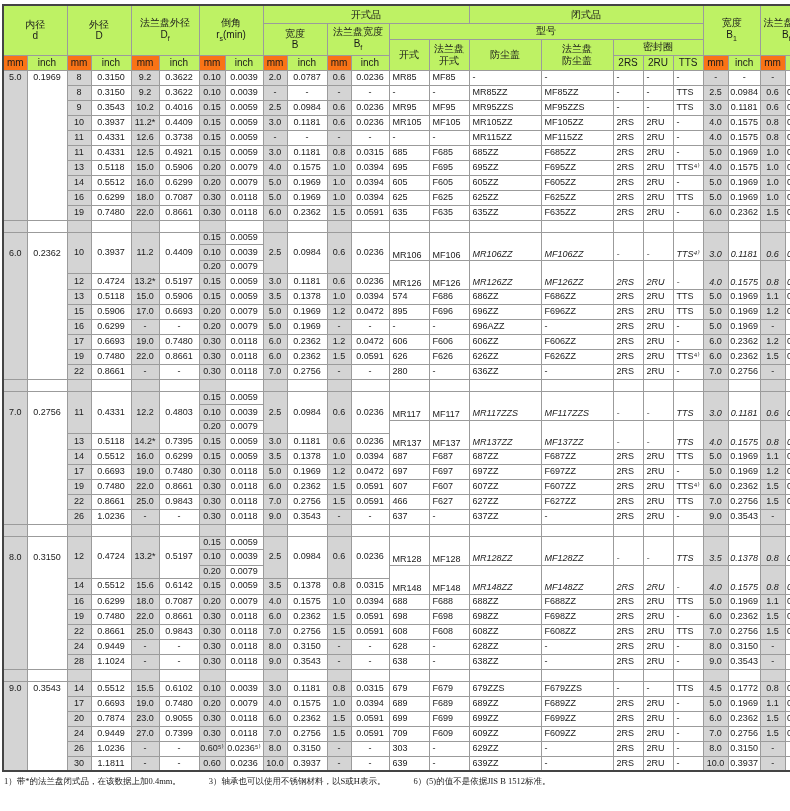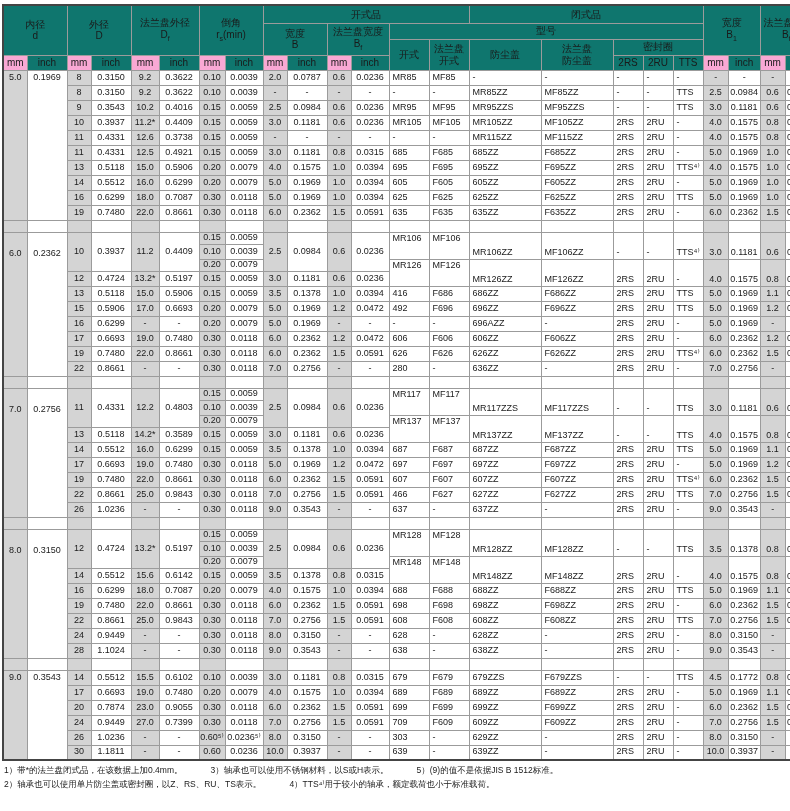--- a/index.html
+++ b/index.html
@@ -1,34 +1,34 @@
 <!DOCTYPE html>
 <html><head>
 <meta charset="utf-8">
 <style>
   html,body{margin:0;padding:0;width:790px;height:811px;background:#fff;overflow:hidden;
     font-family:"Liberation Sans","DejaVu Sans",sans-serif;color:#1a1a1a;}
   table{border-collapse:collapse;table-layout:fixed;width:786px;margin:4px 2px 0 2px;
     border:2px solid #444;}
   td{border:1px solid #9b9b9b;text-align:center;vertical-align:middle;padding:0;
     font-size:9px;line-height:1.1;overflow:hidden;white-space:nowrap;}
-  thead td{font-size:10px;line-height:1.15;background:#0f766e;}
-  thead td.g{background:#f9a8d4;}
+  thead td{font-size:10px;line-height:1.15;background:#bef264;}
+  thead td.g{background:#f97316;}
   thead td sub{font-size:7px;}
   thead tr.hr1{height:18px;} thead tr.hr2{height:16px;} thead tr.hr3{height:16px;} thead tr.hr4{height:15px;}
   tbody tr{height:15px;}
   tbody tr.h{height:12px;}
   tbody tr.sp{height:12px;}
   tbody td.l{text-align:left;padding-left:3px;}
-  tbody td.t{vertical-align:top;padding-top:1px;}
-  tbody td.b{vertical-align:bottom;padding-bottom:1px;}
+  tbody td.t{vertical-align:top;padding-top:18px;}
+  tbody td.b{vertical-align:bottom;padding-bottom:1px;font-style:italic;}
   tbody td.dp{vertical-align:top;padding-top:16px;}
   tbody td.dt{vertical-align:top;padding-top:2px;}
   .notes{padding:5px 4px 0 4px;font-size:8.5px;line-height:1.1;}
-  .nline{display:flex;gap:28px;margin-bottom:5px;white-space:nowrap;}
+  .nline{display:flex;gap:28px;margin-bottom:5px;white-space:nowrap;font-family:Liberation Serif, serif;}
 </style>
 </head>
 <body>
 
 <table>
   <colgroup>
       <col style="width: 24px; background-color: rgb(212, 212, 212);">
       <col style="width: 40px;">
       <col style="width: 24px; background-color: rgb(212, 212, 212);">
       <col style="width: 40px;">
@@ -415,21 +415,21 @@
         <td class="">13</td>
         <td class="">0.5118</td>
         <td class="">15.0</td>
         <td class="">0.5906</td>
         <td class="">0.15</td>
         <td class="">0.0059</td>
         <td class="">3.5</td>
         <td class="">0.1378</td>
         <td class="">1.0</td>
         <td class="">0.0394</td>
-        <td class="l">416</td>
+        <td class="l">574</td>
         <td class="l">F686</td>
         <td class="l">686ZZ</td>
         <td class="l">F686ZZ</td>
         <td class="l">2RS</td>
         <td class="l">2RU</td>
         <td class="l">TTS</td>
         <td class="">5.0</td>
         <td class="">0.1969</td>
         <td class="">1.1</td>
         <td class="">0.0433</td>
@@ -438,21 +438,21 @@
         <td class="">15</td>
         <td class="">0.5906</td>
         <td class="">17.0</td>
         <td class="">0.6693</td>
         <td class="">0.20</td>
         <td class="">0.0079</td>
         <td class="">5.0</td>
         <td class="">0.1969</td>
         <td class="">1.2</td>
         <td class="">0.0472</td>
-        <td class="l">492</td>
+        <td class="l">895</td>
         <td class="l">F696</td>
         <td class="l">696ZZ</td>
         <td class="l">F696ZZ</td>
         <td class="l">2RS</td>
         <td class="l">2RU</td>
         <td class="l">TTS</td>
         <td class="">5.0</td>
         <td class="">0.1969</td>
         <td class="">1.2</td>
         <td class="">0.0472</td>
@@ -615,21 +615,21 @@
         <td rowspan="2" class="b l">TTS</td>
         <td rowspan="2" class="b">4.0</td>
         <td rowspan="2" class="b">0.1575</td>
         <td rowspan="2" class="b">0.8</td>
         <td rowspan="2" class="b">0.0315</td>
       </tr>
       <tr>
         <td class="">13</td>
         <td class="">0.5118</td>
         <td class="">14.2*</td>
-        <td class="">0.3589</td>
+        <td class="">0.7395</td>
         <td class="">0.15</td>
         <td class="">0.0059</td>
         <td class="">3.0</td>
         <td class="">0.1181</td>
         <td class="">0.6</td>
         <td class="">0.0236</td>
       </tr>
       <tr>
         <td class="">14</td>
         <td class="">0.5512</td>
@@ -1106,19 +1106,15 @@
         <td class="">-</td>
         <td class="">-</td>
       </tr>
     </tbody>
 </table>
 
 <div class="notes">
   <div class="nline">
     <span>1）带*的法兰盘闭式品，在该数据上加0.4mm。</span>
     <span>3）轴承也可以使用不锈钢材料，以S或H表示。</span>
-    <span>5）(9)的值不是依据JIS B 1512标准。</span>
-  </div>
-  <div class="nline">
-    <span>2）轴承也可以使用单片防尘盖或密封圈，以Z、RS、RU、TS表示。</span>
-    <span>4）TTS⁴⁾用于较小的轴承，额定载荷也小于标准载荷。</span>
+    <span>6）(5)的值不是依据JIS B 1512标准。</span>
   </div>
 </div>
 
 </body></html>

